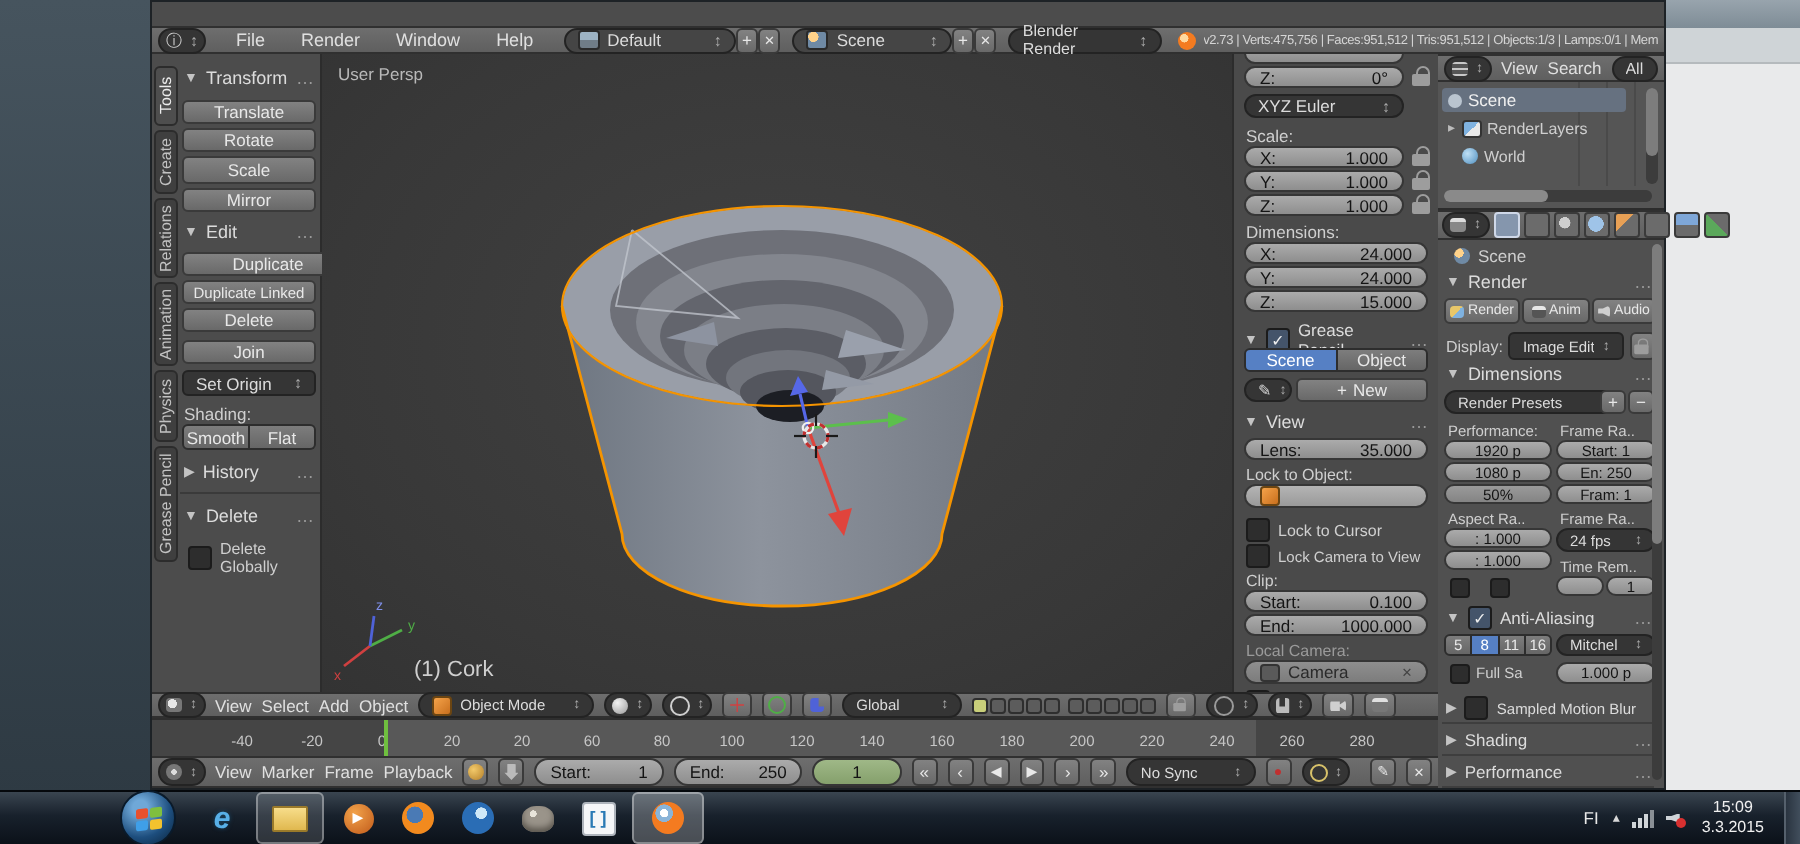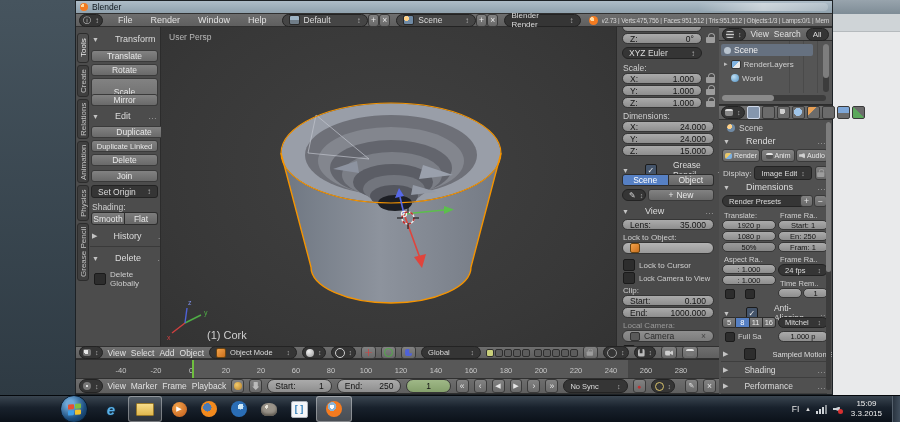--- a/index.html
+++ b/index.html
@@ -5,21 +5,21 @@
   html,body{margin:0;padding:0}
   body{width:900px;height:422px;overflow:hidden;font-family:"Liberation Sans","DejaVu Sans",sans-serif}
   .stage{position:relative;width:900px;height:422px;background:#35424c;overflow:hidden}
   .abs{position:absolute;box-sizing:border-box}
   
   .btn{background:linear-gradient(#828282,#696969);border:1px solid #3a3a3a;border-radius:3px;color:#e8e8e8;font-size:8.5px;display:flex;align-items:center;justify-content:center}
   .field{background:linear-gradient(#ababab,#8e8e8e);border:1px solid #363636;border-radius:8px;color:#141414;font-size:8.5px;display:flex;align-items:center;padding:0 7px}
   .field .val{margin-left:auto}
   .dd{background:#353535;border:1px solid #232323;border-radius:8px;color:#dcdcdc;font-size:8.5px;display:flex;align-items:center;padding:0 6px;gap:4px}
   .dd .ud{margin-left:auto;font-size:8px;color:#aaa}
-  .phdr{color:#dcdcdc;font-size:9px;display:flex;align-items:center;gap:16px}
+  .phdr{color:#dcdcdc;font-size:9px;display:flex;align-items:center;gap:4px}
   .phdr .tri{font-size:7px;color:#c4c4c4}
   .dots{color:#9a9a9a;margin-left:auto;font-size:9px;letter-spacing:1px}
   .chk{width:10px;height:10px;background:#2d2d2d;border:1px solid #1b1b1b;border-radius:2px;display:inline-flex;align-items:center;justify-content:center;color:#f0f0f0;font-size:8px;flex:none}
   .lbl{font-size:8.5px;color:#cfcfcf}
   .menu{font-size:9px;color:#e0e0e0}
   .hdrbar{background:linear-gradient(#6e6e6e,#5f5f5f);border-top:1px solid #303030;border-bottom:1px solid #303030;display:flex;align-items:center}
   .vtab{writing-mode:vertical-rl;transform:rotate(180deg);background:#3f3f3f;color:#c2c2c2;font-size:8px;border:1px solid #2c2c2c;border-radius:3px;display:flex;align-items:center;justify-content:center}
   .vtab.active{background:#4e4e4e;color:#ececec}
   .lock{width:11px;height:11px;position:relative;background:transparent}
   .lock::before{content:"";position:absolute;left:2px;top:0;width:5px;height:5px;border:1.5px solid #9d9d9d;border-bottom:none;border-radius:4px 4px 0 0}
@@ -39,25 +39,20 @@
 <div class="stage">
 
   <div class="abs" style="left:0;top:0;width:75px;height:398px;background:linear-gradient(#46545e,#2e3a43)"></div>
 
   <div class="abs" style="left:833px;top:0;width:67px;height:398px;background:#e9eaeb"></div>
   <div class="abs" style="left:833px;top:0;width:67px;height:14px;background:linear-gradient(#98a4ad,#7e8c96)"></div>
   <div class="abs" style="left:833px;top:14px;width:67px;height:18px;background:#cfd4d7;border-bottom:1px solid #b5babd"></div>
 
   <div class="abs" style="left:75px;top:0;width:758px;height:395px;background:#4c4c4c;border:1px solid #1d2226">
 
-    <div class="abs" style="left:0;top:0;width:756px;height:12px;background:linear-gradient(#aebdc8,#8fa1ad);display:flex;align-items:center;padding:0 4px">
-      <span style="width:8px;height:8px;border-radius:50%;background:radial-gradient(circle at 35% 35%,#ffd9a0 0 22%,#f47b20 23% 100%);margin-right:4px"></span>
-      <span style="font-size:8.5px;color:#10181e">Blender</span>
-      <span style="margin-left:auto;width:130px;height:8px;border-radius:4px;background:linear-gradient(90deg,rgba(255,255,255,0),rgba(255,255,255,.45),rgba(255,255,255,.2))"></span>
-    </div>
 
     <div class="abs hdrbar" style="left:0;top:12px;width:756px;height:14px;gap:0;padding:0 3px">
       <span class="dd" style="height:11px;padding:0 3px;margin-right:6px">
         <span style="font-size:8px;color:#cfcfcf">ⓘ</span>
         <span class="ud">↕</span>
       </span>
       <span class="menu" style="margin:2px 9px">File</span>
       <span class="menu" style="margin:0 9px">Render</span>
       <span class="menu" style="margin:0 9px">Window</span>
       <span class="menu" style="margin:0 9px">Help</span>
@@ -116,21 +111,21 @@
         <span class="tri">▼</span>
         <span>Transform</span>
         <span class="dots">…</span>
       </div>
       <div class="btn abs" style="left:15px;top:23px;width:67px;height:12px">
           <span>Translate</span>
         </div>
       <div class="btn abs" style="left:15px;top:37px;width:67px;height:12px">
           <span>Rotate</span>
         </div>
-      <div class="btn abs" style="left:15px;top:51px;width:67px;height:28px">
+      <div class="btn abs" style="left:15px;top:51px;width:67px;height:14px">
           <span>Scale</span>
         </div>
       <div class="btn abs" style="left:15px;top:67px;width:67px;height:12px">
           <span>Mirror</span>
         </div>
 
       <div class="phdr abs" style="left:16px;top:84px;width:66px">
         <span class="tri">▼</span>
         <span>Edit</span>
         <span class="dots">…</span>
@@ -434,21 +429,21 @@
         <span style="font-size:7.5px">Render Presets</span>
         <span class="ud" style="font-size:7px">↕</span>
       </div>
       <div class="btn abs" style="left:81px;top:75px;width:13px;height:12px">
           <span>+</span>
         </div>
       <div class="btn abs" style="left:95px;top:75px;width:13px;height:12px">
           <span>−</span>
         </div>
 
-      <span class="lbl abs" style="left:5px;top:91px;font-size:7.5px">Translate:</span>
+      <span class="lbl abs" style="left:5px;top:91px;font-size:7.5px">Performance:</span>
       <span class="lbl abs" style="left:61px;top:91px;font-size:7.5px">Frame Ra..</span>
       <div class="field abs" style="left:3px;top:100px;width:54px;height:10px;font-size:7.5px;justify-content:center">
           <span>1920 p</span>
         </div>
       <div class="field abs" style="left:3px;top:111px;width:54px;height:10px;font-size:7.5px;justify-content:center">
           <span>1080 p</span>
         </div>
       <div class="field abs" style="left:3px;top:122px;width:54px;height:10px;font-size:7.5px;justify-content:center;background:linear-gradient(#9a9a9a,#848484)">
           <span>50%</span>
         </div>

